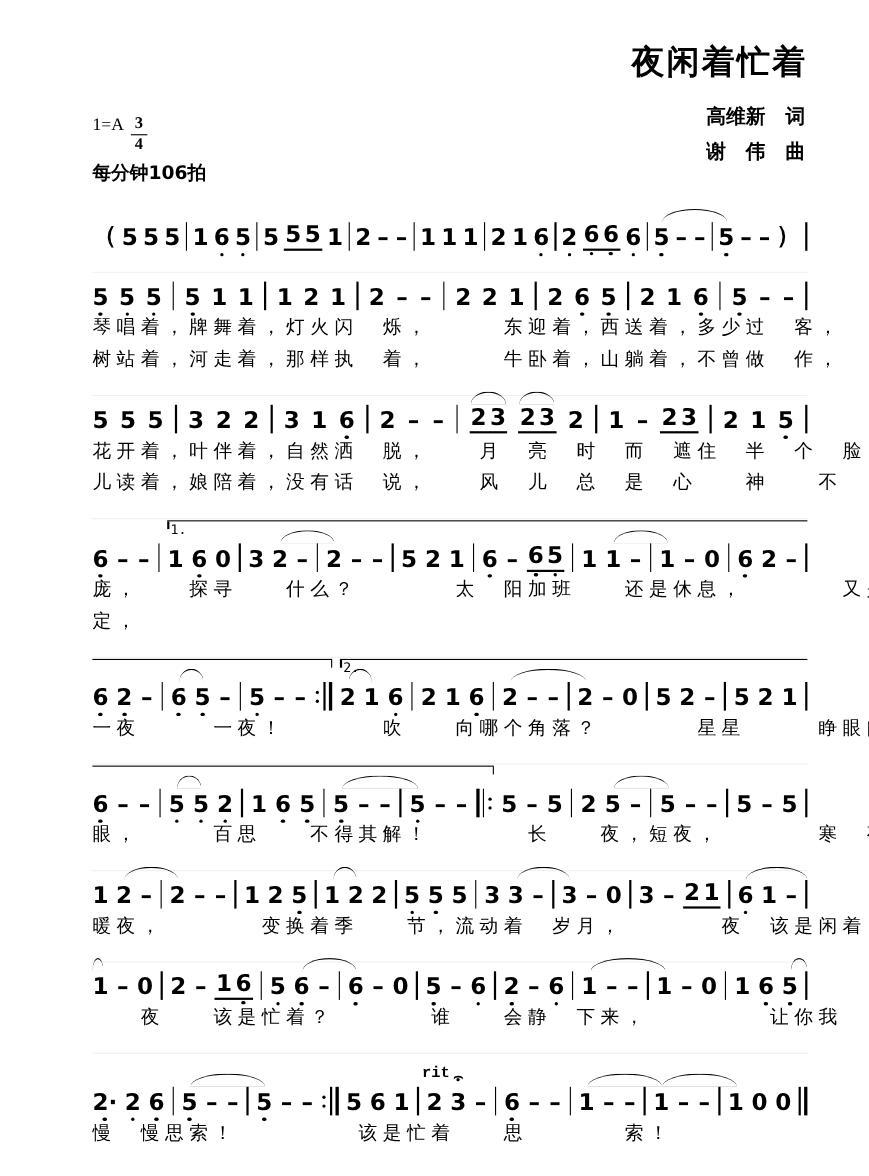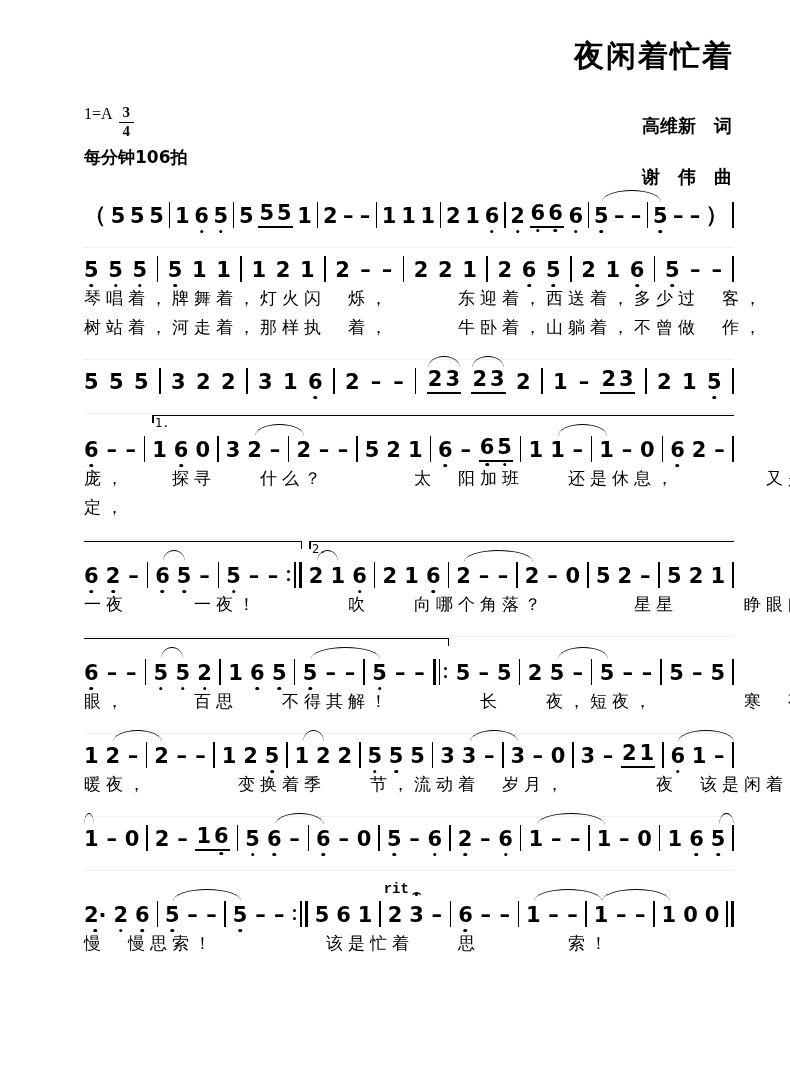--- a/index.html
+++ b/index.html
@@ -10,21 +10,21 @@
          text-align:right;margin:0 0 14px 0;letter-spacing:2px;}
   .head{display:flex;justify-content:space-between;align-items:flex-start;height:84px;}
   .head-left{margin-top:14px;}
   .keysig{font-family:Liberation Serif, serif;font-size:16px;display:flex;align-items:flex-start;gap:6px;}
   .frac{display:inline-flex;flex-direction:column;align-items:center;line-height:1.05;
         font-size:15px;font-weight:bold;}
   .frac .num{border-bottom:1.5px solid #000;padding:0 4px 1px 4px;}
   .frac .den{padding-top:1px;}
   .tempo{font-family:"DejaVu Sans",sans-serif;font-weight:bold;font-size:17px;margin-top:6px;text-align:center;}
   .head-right{text-align:right;padding-right:2px;}
-  .credit{font-family:"DejaVu Sans",sans-serif;font-weight:bold;font-size:18px;line-height:32px;white-space:pre;margin-top:19px;}
+  .credit{font-family:"DejaVu Sans",sans-serif;font-weight:bold;font-size:18px;line-height:32px;white-space:pre;}
   
   #systems{margin-top:2px;}
   .system{margin-top:19px;position:relative;}
   .system + .system{border-top:1px solid #f0f0f0;}
   .system.has-ol .line{margin-top:14px;}
   .system.has-annot .line{margin-top:22px;}
   .line{position:relative;display:flex;justify-content:space-between;align-items:flex-end;
         height:34px;width:650px;}
   .note{position:relative;font-family:"DejaVu Sans",sans-serif;font-weight:bold;font-size:21px;
         line-height:24px;height:24px;min-width:12px;text-align:center;white-space:nowrap;}
@@ -198,20 +198,22 @@
             <span class="note">3</span>
           </span>
           <span class="bar"></span>
           <span class="note">2</span>
           <span class="note">1</span>
           <span class="note d">5</span>
           <span class="bar"></span>
           <div class="slur" style="left: 344px; width: 32px;"></div>
           <div class="slur" style="left: 388px; width: 32px;"></div>
         </div>
+        <div class="lyric">花开着，叶伴着，自然洒　脱，　　月　亮　时　而　遮住　半　个　脸</div>
+        <div class="lyric">儿读着，娘陪着，没有话　说，　　风　儿　总　是　心　　神　　不</div>
       </div>
       <div class="system has-ol">
         <div class="line">
           <span class="note d">6</span>
           <span class="note">–</span>
           <span class="note">–</span>
           <span class="bar"></span>
           <span class="note">1</span>
           <span class="note d">6</span>
           <span class="note">0</span>
@@ -450,20 +452,21 @@
           <span class="bar"></span>
           <span class="note">1</span>
           <span class="note d">6</span>
           <span class="note d">5</span>
           <span class="bar"></span>
           <div class="slur" style="left: 0px; width: 10px;"></div>
           <div class="slur" style="left: 190.5px; width: 49px;"></div>
           <div class="slur" style="left: 452.5px; width: 68px;"></div>
           <div class="slur" style="left: 634.5px; width: 15.5px;"></div>
         </div>
+        <div class="lyric">　　夜　　该是忙着？　　　　谁　　会静　下来，　　　　　让你我</div>
       </div>
       <div class="system has-annot">
         <div class="line">
           <span class="note d">2·</span>
           <span class="note d">2</span>
           <span class="note d">6</span>
           <span class="bar"></span>
           <span class="note d">5</span>
           <span class="note">–</span>
           <span class="note">–</span>

